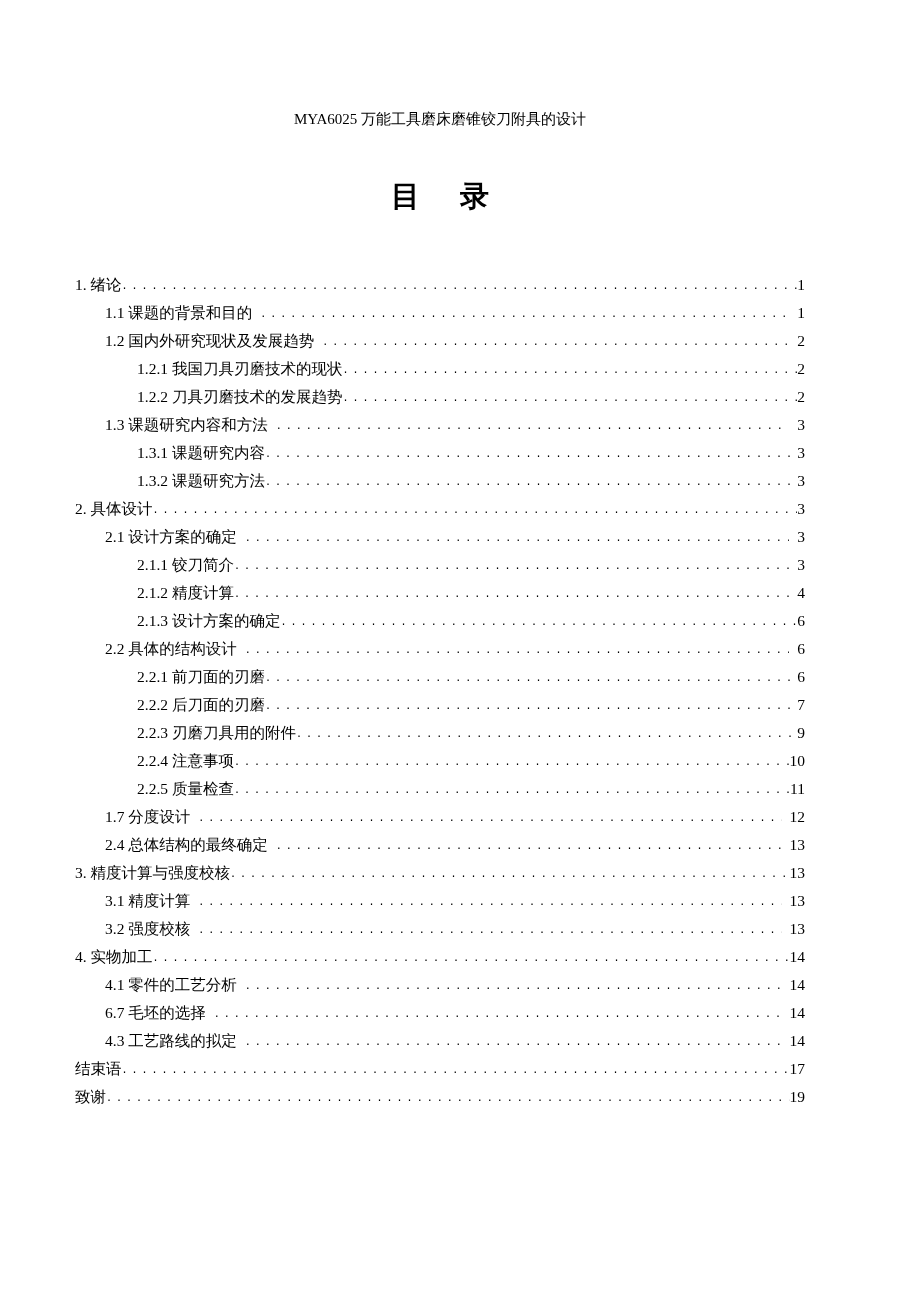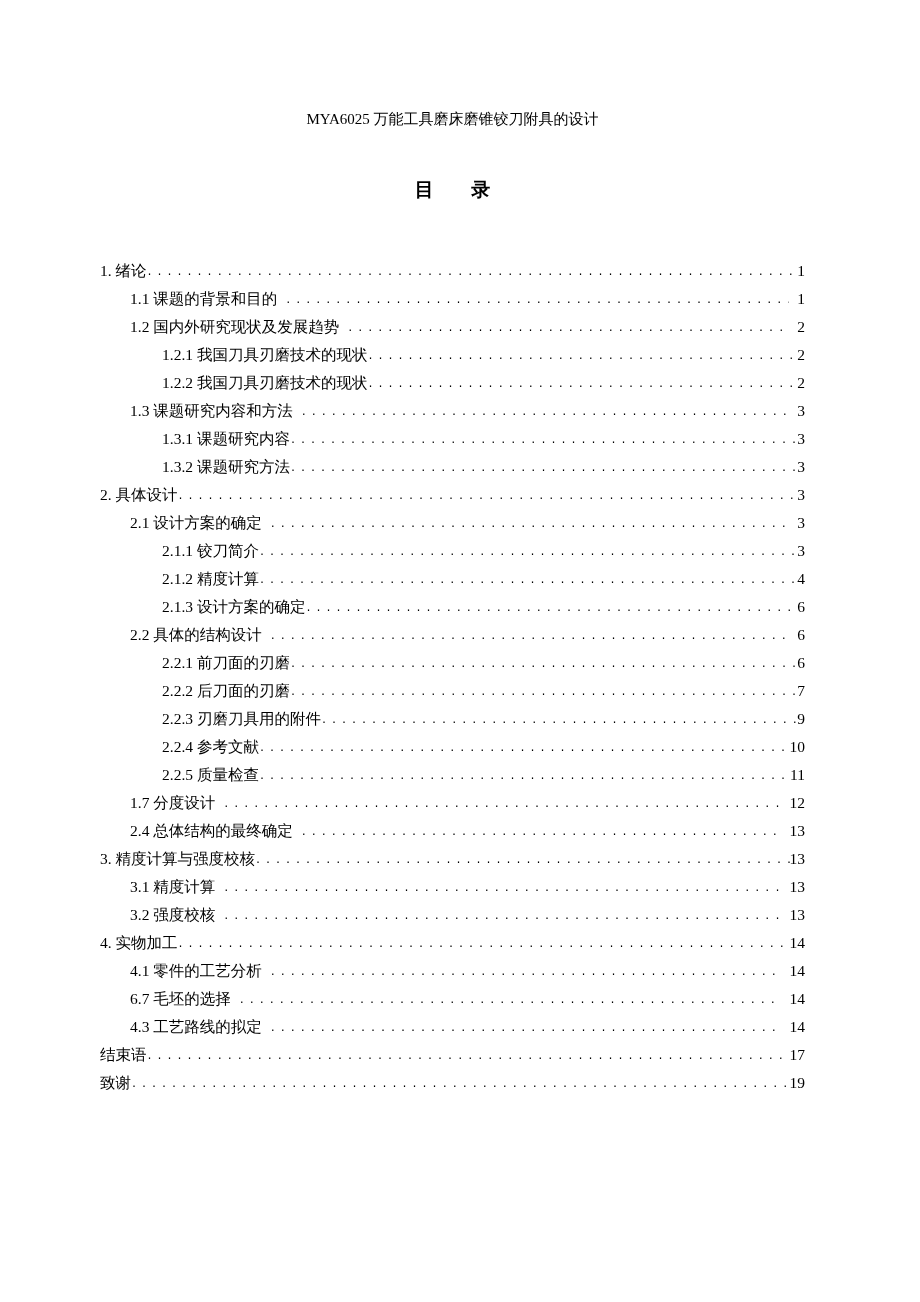--- a/index.html
+++ b/index.html
@@ -5,30 +5,31 @@
   * { margin: 0; padding: 0; box-sizing: border-box; }
   body {
     background: #ffffff;
     width: 920px;
     height: 1302px;
     font-family: "SimSun", "宋体", serif;
     color: #000;
     position: relative;
   }
   .page {
-    padding: 110px 115px 60px 100px;
+    padding: 110px 115px 60px 68px;
+    margin-left: 7px;
   }
   .doc-title {
     text-align: center;
     font-size: 15px;
     font-family: "SimSun", serif;
   }
   .toc-title {
     text-align: center;
-    font-size: 19px;
+    font-size: 29px;
     font-weight: bold;
     margin-top: 48px;
     letter-spacing: 16px;
     padding-left: 16px;
     font-family: "SimHei","黑体",sans-serif;
   }
   .toc {
     margin-top: 60px;
     font-size: 15.5px;
     line-height: 1.0;
@@ -83,21 +84,21 @@
         <span class="label">1.2  国内外研究现状及发展趋势</span>
         <span class="dots"></span>
         <span class="pg">2</span>
       </div>
       <div class="toc-row indent-2">
         <span class="label">1.2.1  我国刀具刃磨技术的现状</span>
         <span class="dots"></span>
         <span class="pg">2</span>
       </div>
       <div class="toc-row indent-2">
-        <span class="label">1.2.2 我国刀具刃磨技术的现状</span>
+        <span class="label">1.2.2 刀具刃磨技术的发展趋势</span>
         <span class="dots"></span>
         <span class="pg">2</span>
       </div>
       <div class="toc-row indent-1">
         <span class="label">1.3 课题研究内容和方法</span>
         <span class="dots"></span>
         <span class="pg">3</span>
       </div>
       <div class="toc-row indent-2">
         <span class="label">1.3.1 课题研究内容</span>
@@ -148,21 +149,21 @@
         <span class="label">2.2.2 后刀面的刃磨</span>
         <span class="dots"></span>
         <span class="pg">7</span>
       </div>
       <div class="toc-row indent-2">
         <span class="label">2.2.3 刃磨刀具用的附件</span>
         <span class="dots"></span>
         <span class="pg">9</span>
       </div>
       <div class="toc-row indent-2">
-        <span class="label">2.2.4 参考文献</span>
+        <span class="label">2.2.4 注意事项</span>
         <span class="dots"></span>
         <span class="pg">10</span>
       </div>
       <div class="toc-row indent-2">
         <span class="label">2.2.5 质量检查</span>
         <span class="dots"></span>
         <span class="pg">11</span>
       </div>
       <div class="toc-row indent-1">
         <span class="label">1.7 分度设计</span>

